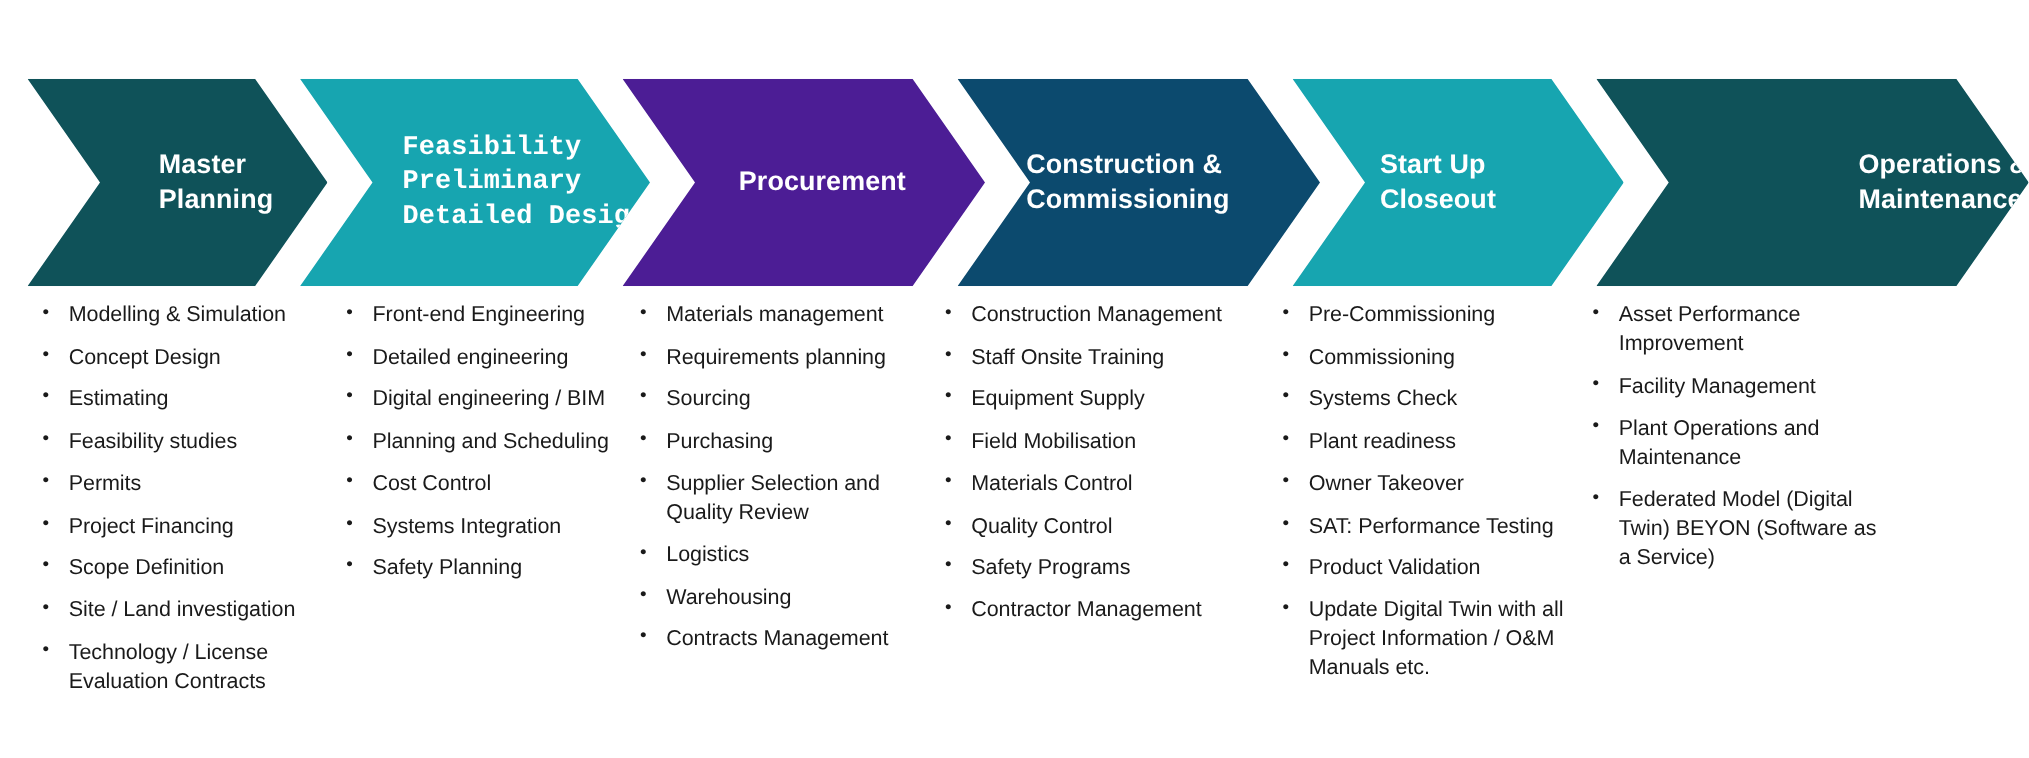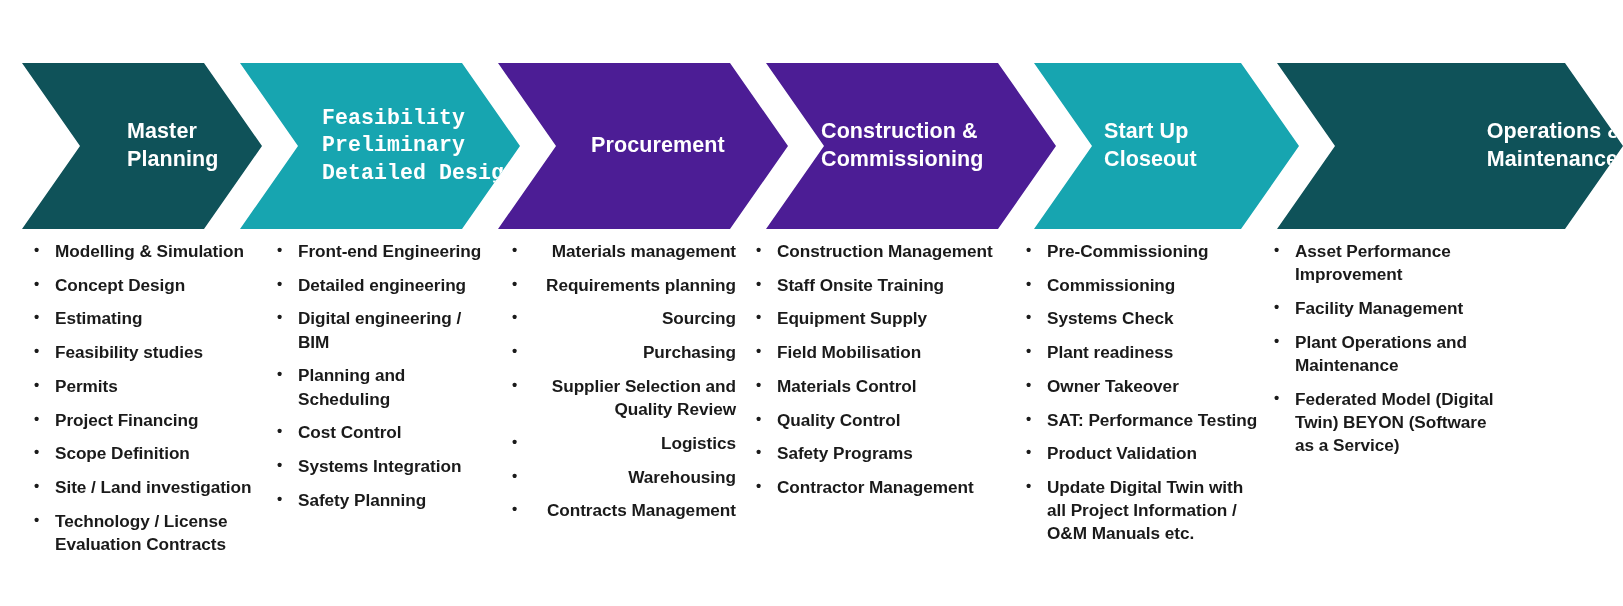--- a/index.html
+++ b/index.html
@@ -55,21 +55,20 @@
     position: absolute;
     left: 0;
     top: 240px;
     width: 1623px;
     height: 366px;
   }
 
   .column {
     position: absolute;
     top: 0;
-    font-weight: bold;
   }
 
   .bullet-list {
     list-style: none;
     margin: 0;
     padding: 0;
   }
 
   .bullet-item {
     position: relative;
@@ -116,21 +115,21 @@
     </div>
 
     <div class="chevron" style="left:498px; width:290px; padding-left:93px;
                 background:#4c1d95;
                 -webkit-clip-path: polygon(0 0, 232px 0, 290px 83px, 232px 166px, 0 166px, 58px 83px);
                 clip-path: polygon(0 0, 232px 0, 290px 83px, 232px 166px, 0 166px, 58px 83px);">
       <div class="chevron-label">Procurement</div>
     </div>
 
     <div class="chevron" style="left:766px; width:290px; padding-left:55px;
-                background:#4c1d95;
+                background:#0c4a6e;
                 -webkit-clip-path: polygon(0 0, 232px 0, 290px 83px, 232px 166px, 0 166px, 58px 83px);
                 clip-path: polygon(0 0, 232px 0, 290px 83px, 232px 166px, 0 166px, 58px 83px);">
       <div class="chevron-label">Construction &amp;
 Commissioning</div>
     </div>
 
     <div class="chevron" style="left:1034px; width:265px; padding-left:70px;
                 background:#17A5B0;
                 -webkit-clip-path: polygon(0 0, 207px 0, 265px 83px, 207px 166px, 0 166px, 58px 83px);
                 clip-path: polygon(0 0, 207px 0, 265px 83px, 207px 166px, 0 166px, 58px 83px);">
@@ -169,21 +168,21 @@
         <li class="bullet-item">Front-end Engineering</li>
         <li class="bullet-item">Detailed engineering</li>
         <li class="bullet-item">Digital engineering / BIM</li>
         <li class="bullet-item">Planning and Scheduling</li>
         <li class="bullet-item">Cost Control</li>
         <li class="bullet-item">Systems Integration</li>
         <li class="bullet-item">Safety Planning</li>
       </ul>
     </div>
 
-    <div class="column" style="left:508px; width:228px;text-align:right;">
+    <div class="column" style="left:508px; width:228px;">
       <ul class="bullet-list">
         <li class="bullet-item">Materials management</li>
         <li class="bullet-item">Requirements planning</li>
         <li class="bullet-item">Sourcing</li>
         <li class="bullet-item">Purchasing</li>
         <li class="bullet-item">Supplier Selection and Quality Review</li>
         <li class="bullet-item">Logistics</li>
         <li class="bullet-item">Warehousing</li>
         <li class="bullet-item">Contracts Management</li>
       </ul>

